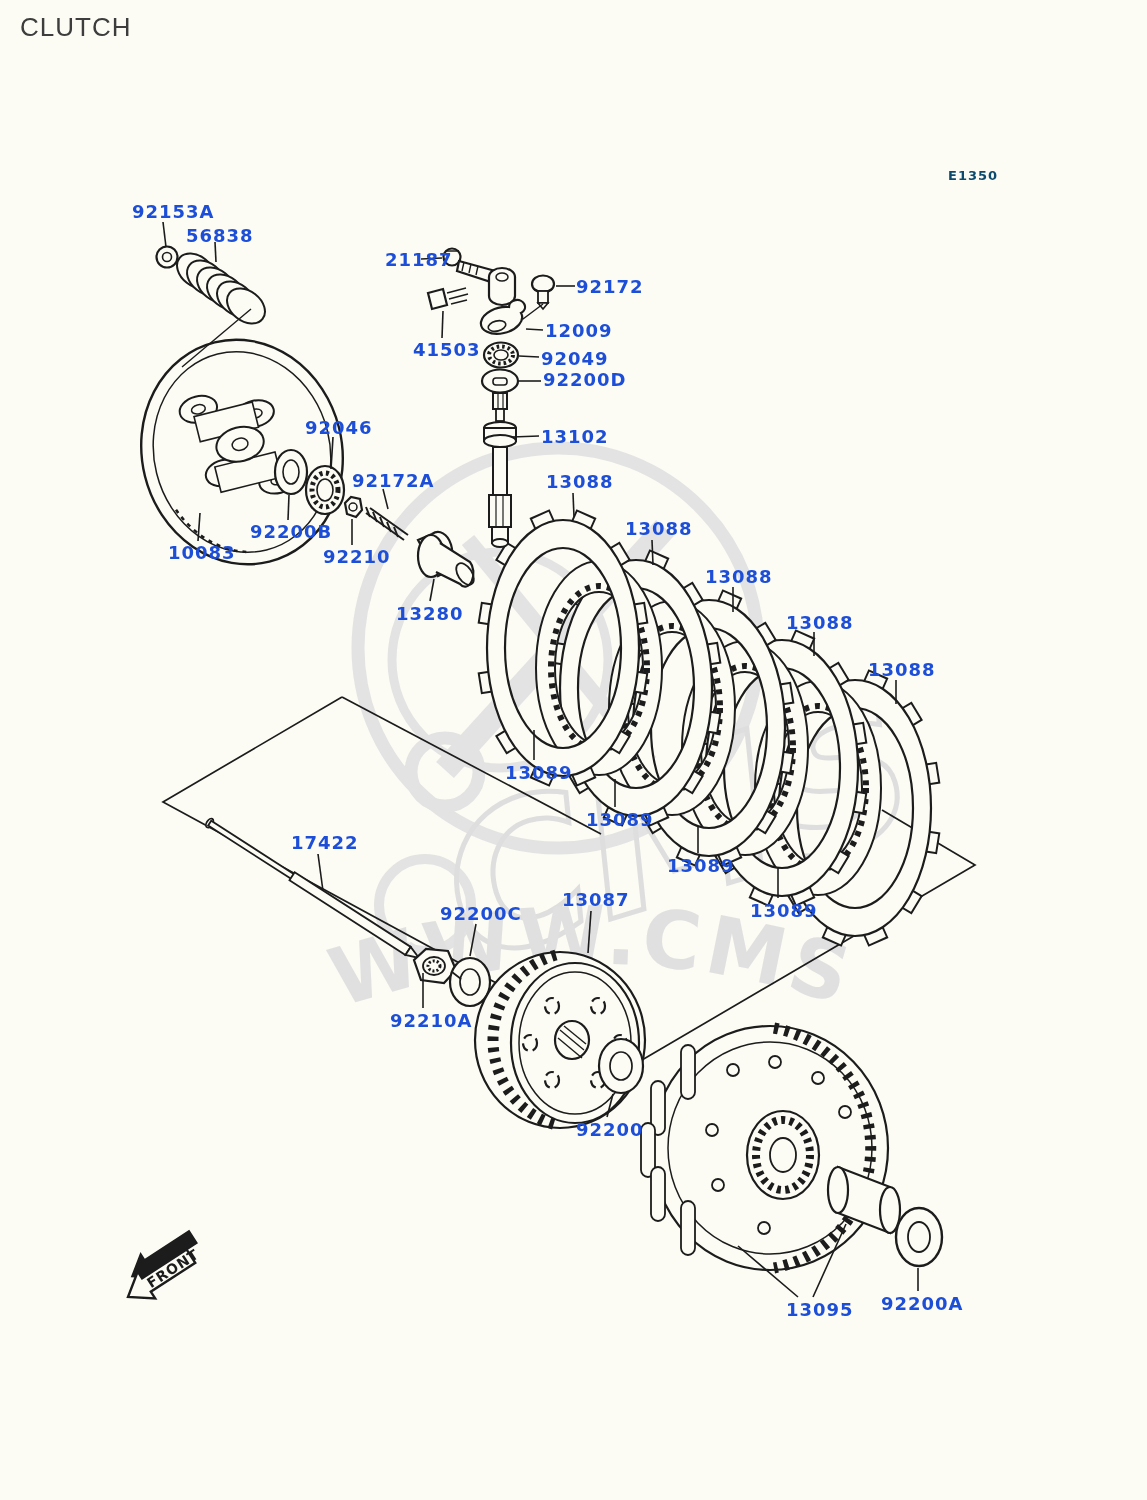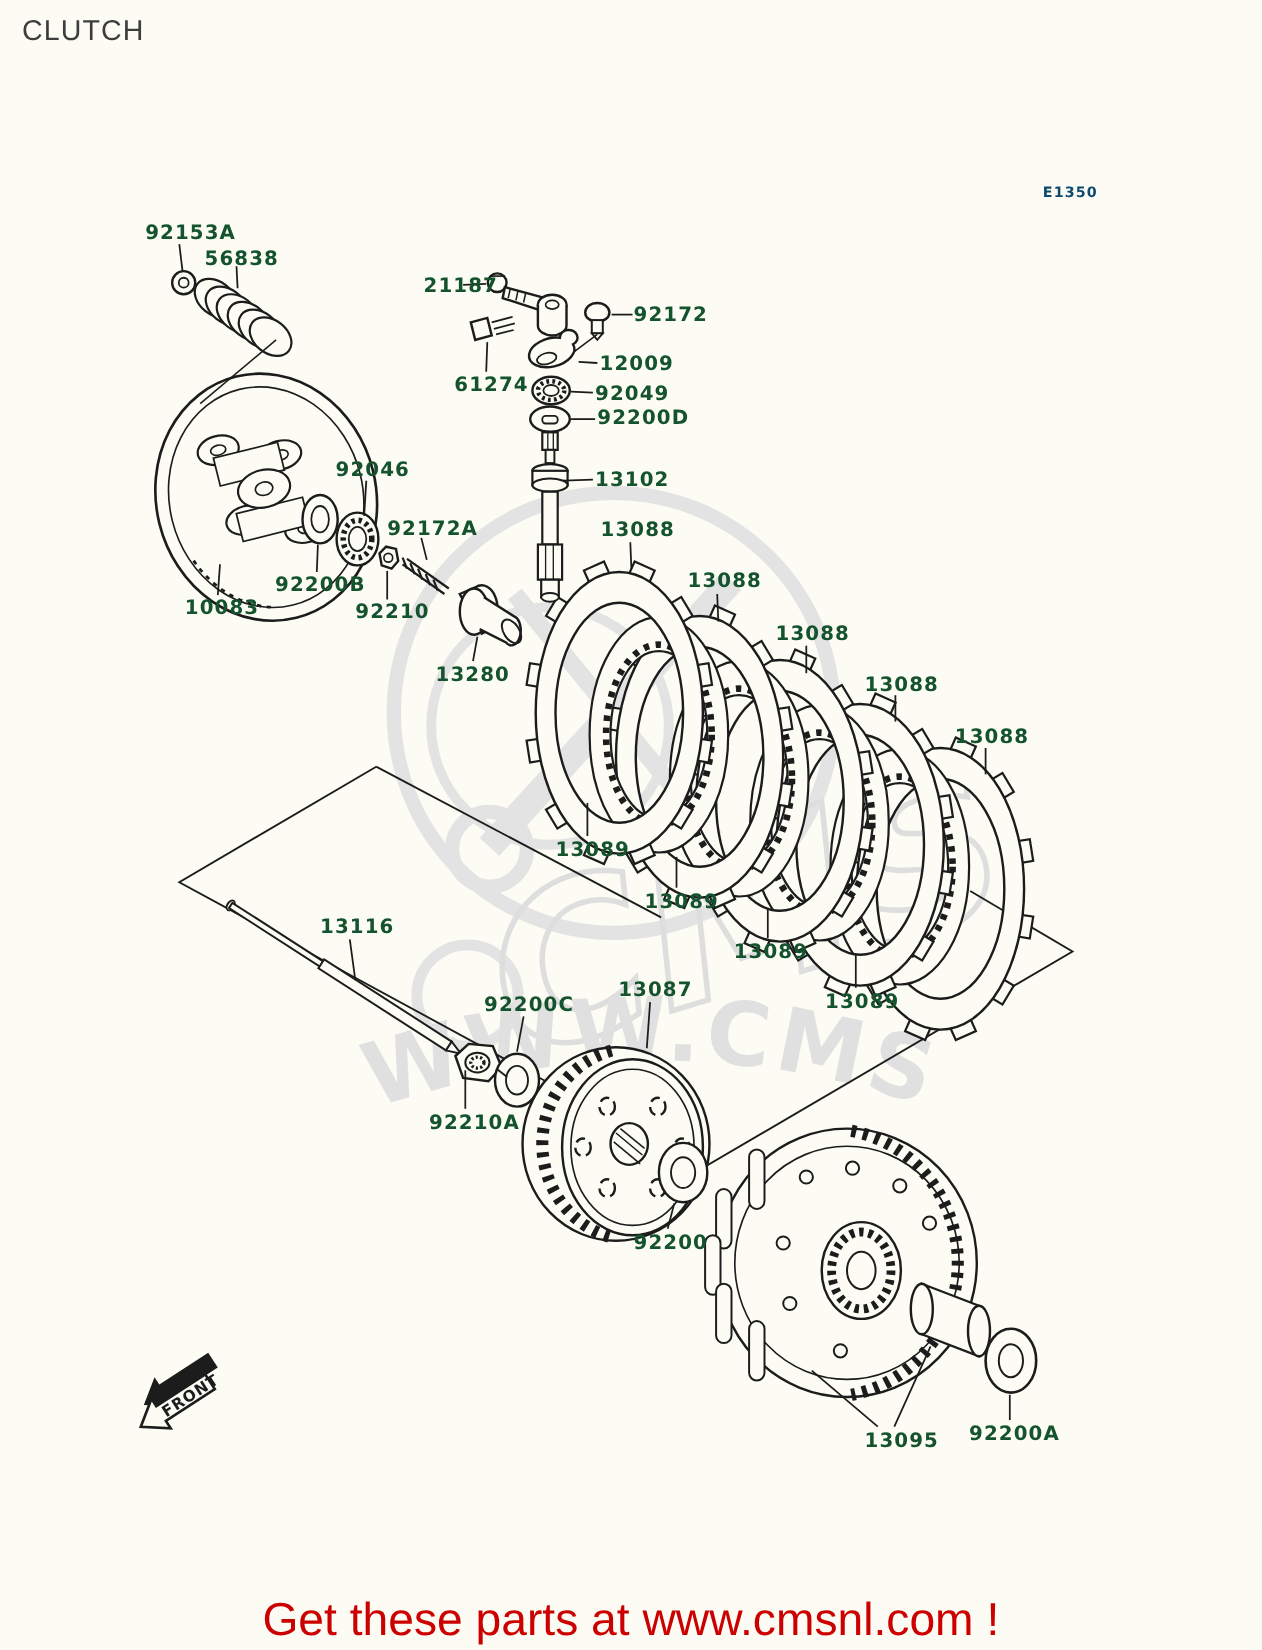--- a/index.html
+++ b/index.html
@@ -1,20 +1,20 @@
 <!DOCTYPE html>
 <html><head>
 <meta charset="utf-8">
 <style>
   html,body{margin:0;padding:0;}
   #stage{position:relative;width:1147px;height:1500px;background:#fcfcf4;overflow:hidden;
          font-family:"DejaVu Sans",sans-serif;}
   #art{position:absolute;left:0;top:0;z-index:1;}
   .plabel{position:absolute;z-index:3;font:bold 18px "DejaVu Sans",sans-serif;
-          letter-spacing:1px;color:#14532d;white-space:nowrap;}
+          letter-spacing:1px;color:#1d4ed8;white-space:nowrap;}
   #page-title{position:absolute;left:20px;top:12px;z-index:3;
           font:26px "Liberation Sans",sans-serif;color:#3d3d3d;letter-spacing:1px;}
   #diagram-code{position:absolute;left:948px;top:168px;z-index:3;
           font:bold 13px "DejaVu Sans",sans-serif;letter-spacing:1px;color:#0c4a6e;}
   #footer-banner{position:absolute;left:0;top:1448px;width:100%;z-index:3;text-align:center;
           font:42px "Liberation Sans",sans-serif;color:#cc0000;}
   svg .ln{stroke:#1c1c1c;fill:none;}
   svg .fl{stroke:#1c1c1c;fill:#fcfcf4;}
 </style>
 </head>
@@ -336,41 +336,40 @@
       <polygon points="0,0 22,-16 22,-8 75,-8 75,8 22,8 22,16" fill="#fcfcf4" stroke="#1c1c1c" stroke-width="2.4"></polygon>
       <text x="24" y="5.5" font-family="DejaVu Sans, sans-serif" font-size="14" font-weight="bold" letter-spacing="1" fill="#1c1c1c">FRONT</text>
     </g>
   </svg>
 
   <div class="plabel" style="left:132px;top:201px">92153A</div>
   <div class="plabel" style="left:186px;top:225px">56838</div>
   <div class="plabel" style="left:385px;top:249px">21187</div>
   <div class="plabel" style="left:576px;top:276px">92172</div>
   <div class="plabel" style="left:545px;top:320px">12009</div>
-  <div class="plabel" style="left:413px;top:339px">61274</div>
+  <div class="plabel" style="left:413px;top:339px">41503</div>
   <div class="plabel" style="left:541px;top:348px">92049</div>
   <div class="plabel" style="left:543px;top:369px">92200D</div>
   <div class="plabel" style="left:541px;top:426px">13102</div>
   <div class="plabel" style="left:305px;top:417px">92046</div>
   <div class="plabel" style="left:352px;top:470px">92172A</div>
   <div class="plabel" style="left:250px;top:521px">92200B</div>
   <div class="plabel" style="left:168px;top:542px">10083</div>
   <div class="plabel" style="left:323px;top:546px">92210</div>
   <div class="plabel" style="left:396px;top:603px">13280</div>
   <div class="plabel" style="left:546px;top:471px">13088</div>
   <div class="plabel" style="left:625px;top:518px">13088</div>
   <div class="plabel" style="left:705px;top:566px">13088</div>
   <div class="plabel" style="left:786px;top:612px">13088</div>
   <div class="plabel" style="left:868px;top:659px">13088</div>
   <div class="plabel" style="left:505px;top:762px">13089</div>
   <div class="plabel" style="left:586px;top:809px">13089</div>
   <div class="plabel" style="left:667px;top:855px">13089</div>
   <div class="plabel" style="left:750px;top:900px">13089</div>
-  <div class="plabel" style="left:291px;top:832px">13116</div>
+  <div class="plabel" style="left:291px;top:832px">17422</div>
   <div class="plabel" style="left:440px;top:903px">92200C</div>
   <div class="plabel" style="left:562px;top:889px">13087</div>
   <div class="plabel" style="left:390px;top:1010px">92210A</div>
   <div class="plabel" style="left:576px;top:1119px">92200</div>
   <div class="plabel" style="left:786px;top:1299px">13095</div>
   <div class="plabel" style="left:881px;top:1293px">92200A</div>
 
-  <div id="footer-banner">Get these parts at www.cmsnl.com !</div>
 </div>
 
 </body></html>

